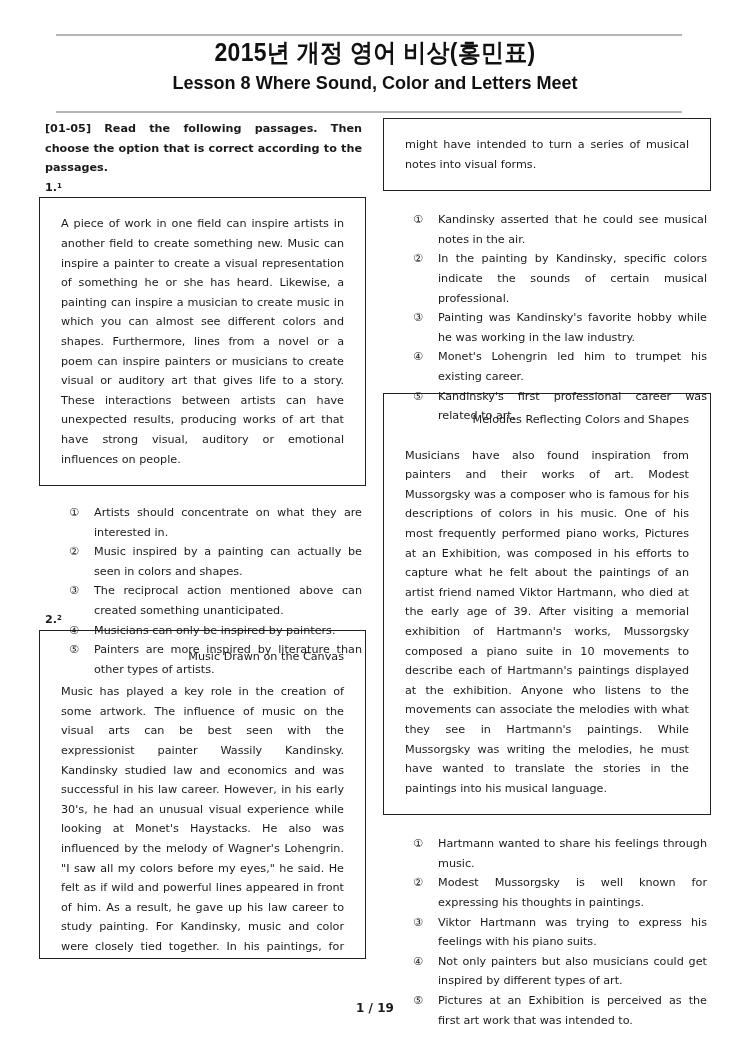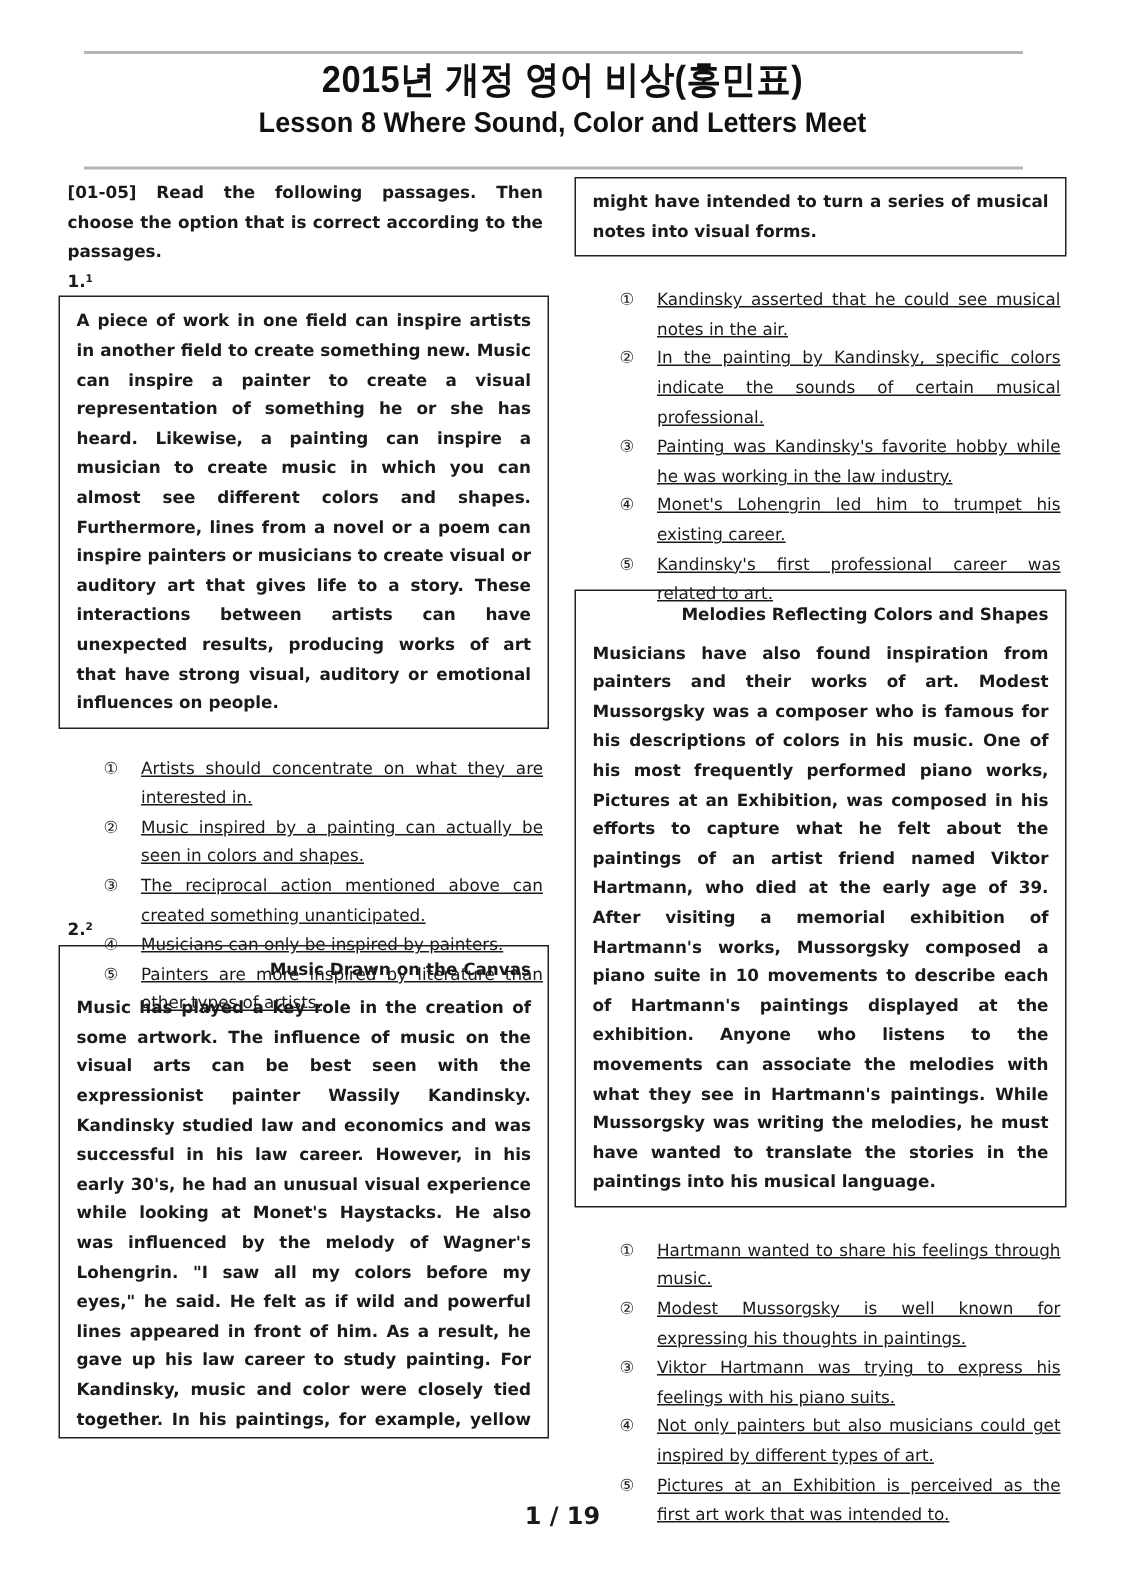--- a/index.html
+++ b/index.html
@@ -10,29 +10,29 @@
            font-family:"Liberation Sans", sans-serif; font-weight:bold; color:#111; }
   .title1 { top:36px; font-size:25px; letter-spacing:0.3px; transform:scaleX(0.92); }
   .title2 { top:72px; font-size:19px; transform:scaleX(0.95); }
   .col { position:absolute; font-size:11.2px; line-height:19.6px; }
   .lc { left:39px; width:327px; }
   .rc { left:383px; width:328px; }
   .instr { font-weight:bold; text-align:justify; text-align-last:left; padding-left:6px; padding-right:4px; }
   .qnum { font-weight:bold; padding-left:6px; }
   .qnum sup { font-size:7px; vertical-align:top; position:relative; top:-1px; }
   .box { border:1px solid #222; padding:0 5px; text-align:justify; box-sizing:border-box; }
-  .box p { margin:6px; text-align:justify;font-weight:bold; }
+  .box p { margin:16px; text-align:justify; }
   .box .head { text-align:right; }
   .box .last { text-align-last:left; }
   .opts { list-style:none; margin:0; padding:0 0 0 30px; }
   .opts li { display:flex; }
   .opts .n { width:25px; flex:none; font-size:11px; }
-  .opts .t { flex:1; text-align:justify; text-align-last:left; padding-right:4px;text-decoration:underline; }
+  .opts .t { flex:1; text-align:justify; text-align-last:left; padding-right:4px; }
   .footer { position:absolute; top:1001px; left:0; width:750px; text-align:center;
-            font-weight:bold; font-size:16px; }
+            font-weight:bold; font-size:12px; }
 </style>
 </head>
 <body>
 
 <div class="rule" style="top:34px;"></div>
 <div class="title title1">2015년 개정 영어 비상(홍민표)</div>
 <div class="title title2">Lesson 8 Where Sound, Color and Letters Meet</div>
 <div class="rule" style="top:111px;"></div>
 
 <div class="col lc" style="top:119px;">

